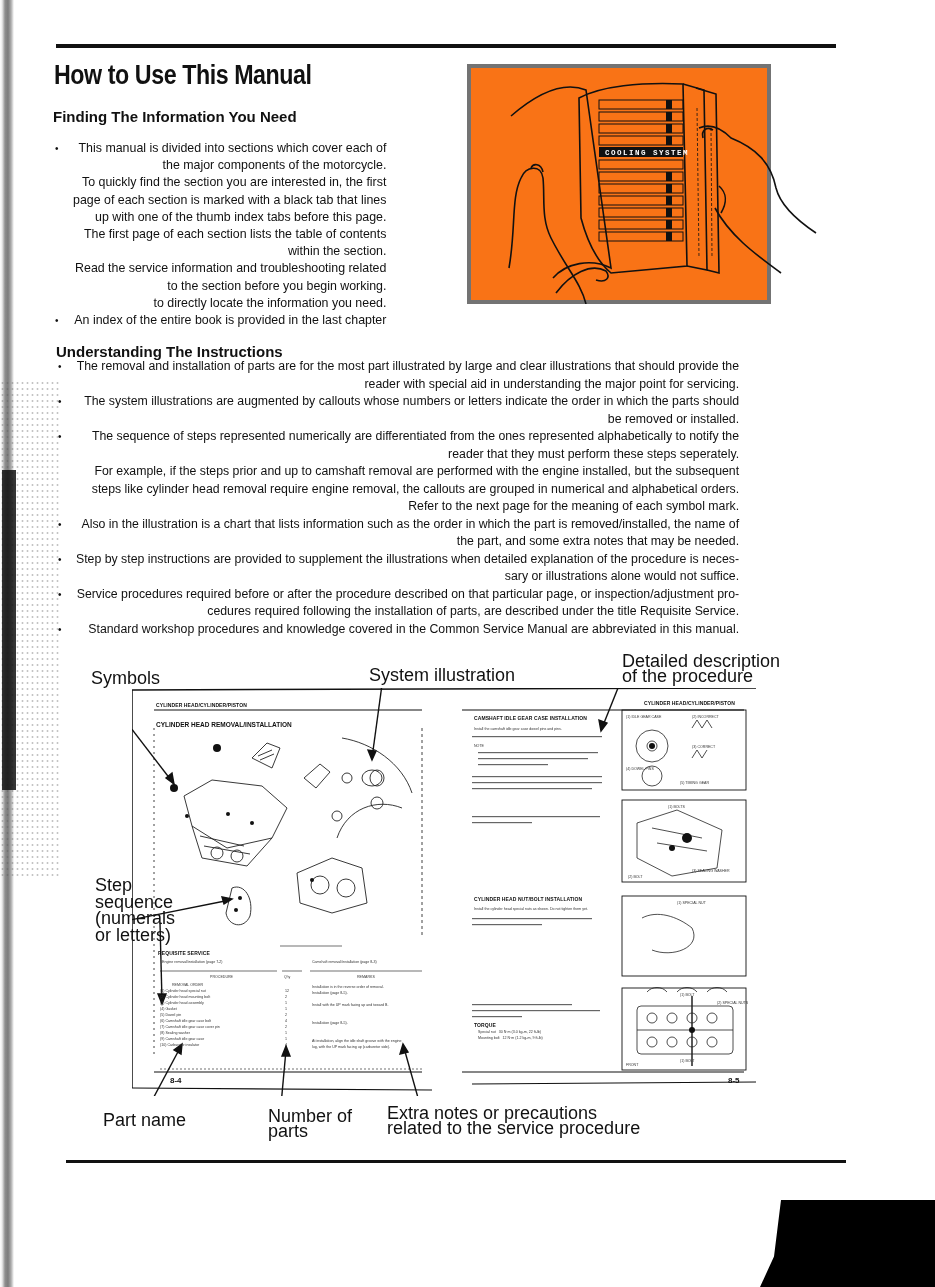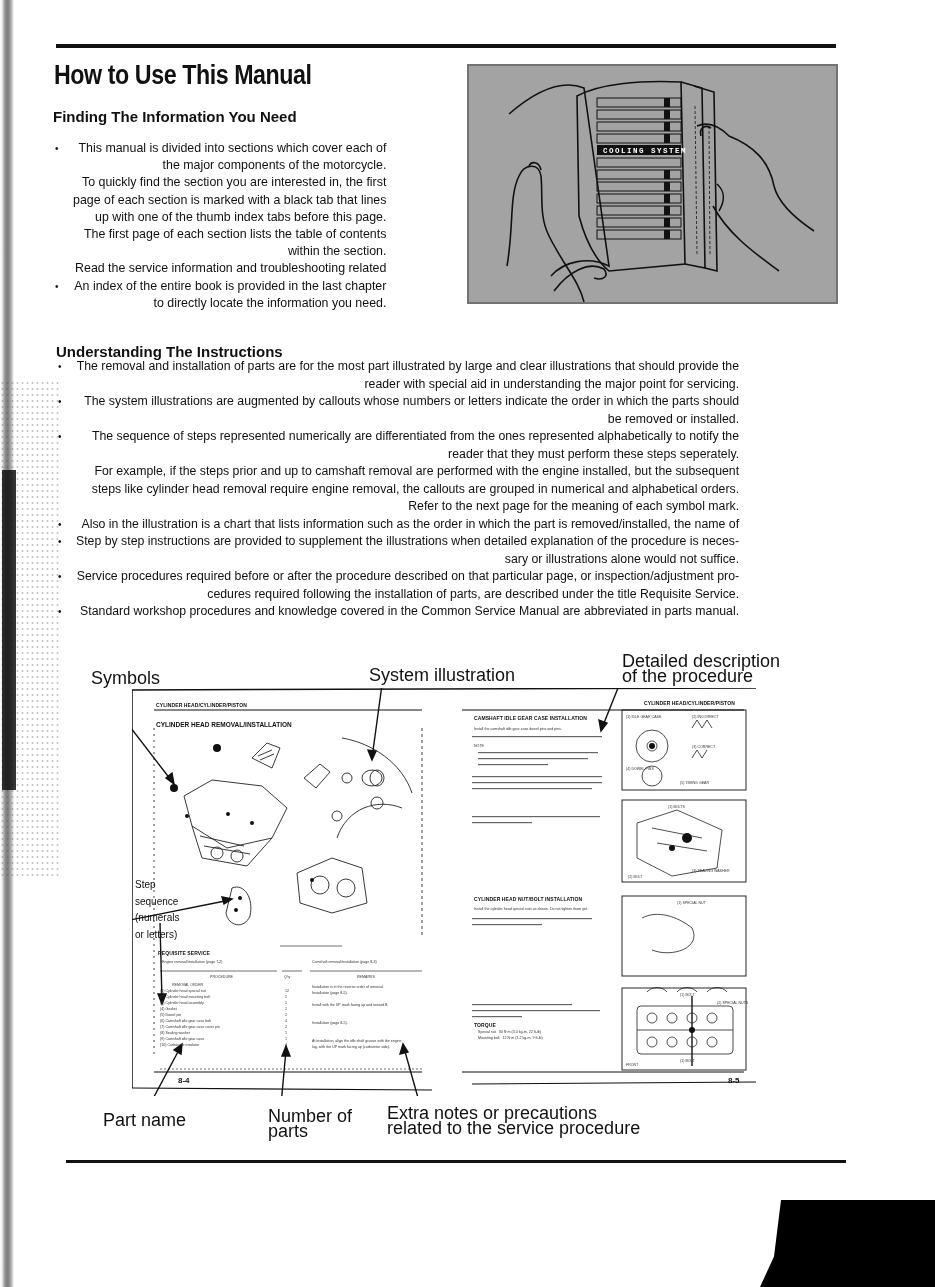--- a/index.html
+++ b/index.html
@@ -23,24 +23,24 @@
   .h2.find { left: 53px; top: 108px; }
   .h2.understand { left: 56px; top: 343px; }
 
   .para { position: absolute; font-size: 12.4px; line-height: 17.2px; white-space: nowrap; }
   .para .line { display: block; position: relative; text-align: right; }
   .para .bullet::before { content: "\2022"; position: absolute; left: -18px; top: 0; font-size: 10px; }
 
   .find-text { left: 73px; top: 140px; }
   .understand-text { left: 76px; top: 358px; font-size: 12.3px; line-height: 17.5px; }
 
-  .hero-figure { position: absolute; left: 467px; top: 64px; width: 371px; height: 240px; border: 2px solid #737373; background: #a3a3a3; }
+  .hero-figure { position: absolute; left: 467px; top: 64px; width: 304px; height: 240px; border: 4px solid #737373; background: #f97316; }
 
   .callout-label { position: absolute; font-size: 18px; line-height: 15px; white-space: nowrap; }
-  .callout-label.step { font-size: 10px; line-height: 16.5px; margin-left: 40px; }
+  .callout-label.step { font-size: 18px; line-height: 16.5px; }
 
   .sample-spread { position: absolute; left: 132px; top: 688px; width: 624px; height: 408px; }
 
   .mini-text { position: absolute; font-size: 5px; font-weight: bold; white-space: nowrap; letter-spacing: .1px; }
   .mini-title { position: absolute; font-size: 6.5px; font-weight: bold; white-space: nowrap; }
   .mini-page { position: absolute; font-size: 8px; font-weight: bold; }
   .mini-fine { position: absolute; font-size: 3.6px; white-space: nowrap; color: #333; line-height: 6px; }
 
   .footer-dark { position: absolute; left: 760px; top: 1200px; width: 175px; height: 87px; background: #000;
     clip-path: polygon(12% 0, 100% 0, 100% 100%, 0 100%, 8% 65%); }
@@ -60,22 +60,23 @@
 <h2 class="h2 find">Finding The Information You Need</h2>
 <div class="para find-text">
   <span class="line bullet">This manual is divided into sections which cover each of</span>
   <span class="line">the major components of the motorcycle.</span>
   <span class="line">To quickly find the section you are interested in, the first</span>
   <span class="line">page of each section is marked with a black tab that lines</span>
   <span class="line">up with one of the thumb index tabs before this page.</span>
   <span class="line">The first page of each section lists the table of contents</span>
   <span class="line">within the section.</span>
   <span class="line">Read the service information and troubleshooting related</span>
+  <span class="line">to the section before you begin working.</span>
+  <span class="line">to directly locate the information you need.</span>
   <span class="line bullet">An index of the entire book is provided in the last chapter</span>
-  <span class="line">to directly locate the information you need.</span>
 </div>
 
 <div class="hero-figure">
   <svg width="367" height="236" viewBox="0 0 367 236">
     <g fill="none" stroke="#111" stroke-width="1.6">
 
       <path d="M40 48 C70 22 95 14 115 22 L 140 200 C 120 190 95 195 82 210"></path>
 
       <path d="M108 30 C130 18 170 14 212 16 L 216 198 L 140 205 C 128 195 118 180 110 150 Z"></path>
       <path d="M212 16 L 233 22 L 236 202 L 216 198"></path>
@@ -131,25 +132,26 @@
   <span class="line bullet">The removal and installation of parts are for the most part illustrated by large and clear illustrations that should provide the</span>
   <span class="line">reader with special aid in understanding the major point for servicing.</span>
   <span class="line bullet">The system illustrations are augmented by callouts whose numbers or letters indicate the order in which the parts should</span>
   <span class="line">be removed or installed.</span>
   <span class="line bullet">The sequence of steps represented numerically are differentiated from the ones represented alphabetically to notify the</span>
   <span class="line">reader that they must perform these steps seperately.</span>
   <span class="line">For example, if the steps prior and up to camshaft removal are performed with the engine installed, but the subsequent</span>
   <span class="line">steps like cylinder head removal require engine removal, the callouts are grouped in numerical and alphabetical orders.</span>
   <span class="line">Refer to the next page for the meaning of each symbol mark.</span>
   <span class="line bullet">Also in the illustration is a chart that lists information such as the order in which the part is removed/installed, the name of</span>
+  <span class="line">the part, and some extra notes that may be needed.</span>
   <span class="line bullet">Step by step instructions are provided to supplement the illustrations when detailed explanation of the procedure is neces-</span>
   <span class="line">sary or illustrations alone would not suffice.</span>
   <span class="line bullet">Service procedures required before or after the procedure described on that particular page, or inspection/adjustment pro-</span>
   <span class="line">cedures required following the installation of parts, are described under the title Requisite Service.</span>
-  <span class="line bullet">Standard workshop procedures and knowledge covered in the Common Service Manual are abbreviated in parts manual.</span>
+  <span class="line bullet">Standard workshop procedures and knowledge covered in the Common Service Manual are abbreviated in this manual.</span>
 </div>
 
 <div class="callout-label" style="left:91px; top:671px;">Symbols</div>
 <div class="callout-label" style="left:369px; top:668px;">System illustration</div>
 <div class="callout-label" style="left:622px; top:654px;">
   <div>Detailed description</div>
   <div>of the procedure</div>
 </div>
 <div class="callout-label step" style="left:95px; top:877px; background:#fff;">
   <div>Step</div>
@@ -330,21 +332,21 @@
     <div class="mini-fine" style="position:relative;">4</div>
   </div>
   <div style="position:absolute; left:180px; top:296px;">
     <div class="mini-fine" style="position:relative;">Installation is in the reverse order of removal.</div>
     <div class="mini-fine" style="position:relative;">Installation (page 8-5).</div>
     <div class="mini-fine" style="position:relative; margin-top:6px;">Install with the UP mark facing up and toward B.</div>
     <div class="mini-fine" style="position:relative; margin-top:12px;">Installation (page 8-5).</div>
     <div class="mini-fine" style="position:relative; margin-top:12px;">At installation, align the idle shaft groove with the engine</div>
     <div class="mini-fine" style="position:relative;">lug, with the UP mark facing up (carburetor side).</div>
   </div>
-  <div class="mini-page" style="left:30px; top:388px;padding-left:16px;">8-4</div>
+  <div class="mini-page" style="left:22px; top:388px;padding-left:16px;">8-4</div>
 
   <div class="mini-text" style="left:512px; top:12px;">CYLINDER HEAD/CYLINDER/PISTON</div>
   <div class="mini-text" style="left:342px; top:27px;">CAMSHAFT IDLE GEAR CASE INSTALLATION</div>
   <div class="mini-fine" style="left:342px; top:38px;">Install the camshaft idle gear case dowel pins and pins.</div>
   <div class="mini-fine" style="left:342px; top:55px;">NOTE</div>
   <div class="mini-text" style="left:342px; top:208px;">CYLINDER HEAD NUT/BOLT INSTALLATION</div>
   <div class="mini-fine" style="left:342px; top:218px;">Install the cylinder head special nuts as shown. Do not tighten them yet.</div>
   <div class="mini-text" style="left:342px; top:334px;">TORQUE</div>
   <div class="mini-fine" style="left:346px; top:341px;"><span>Special nut</span> &nbsp; <span>30 N·m (3.0 kg-m, 22 ft-lb)</span></div>
   <div class="mini-fine" style="left:346px; top:347px;"><span>Mounting bolt</span> &nbsp; <span>12 N·m (1.2 kg-m, 9 ft-lb)</span></div>

